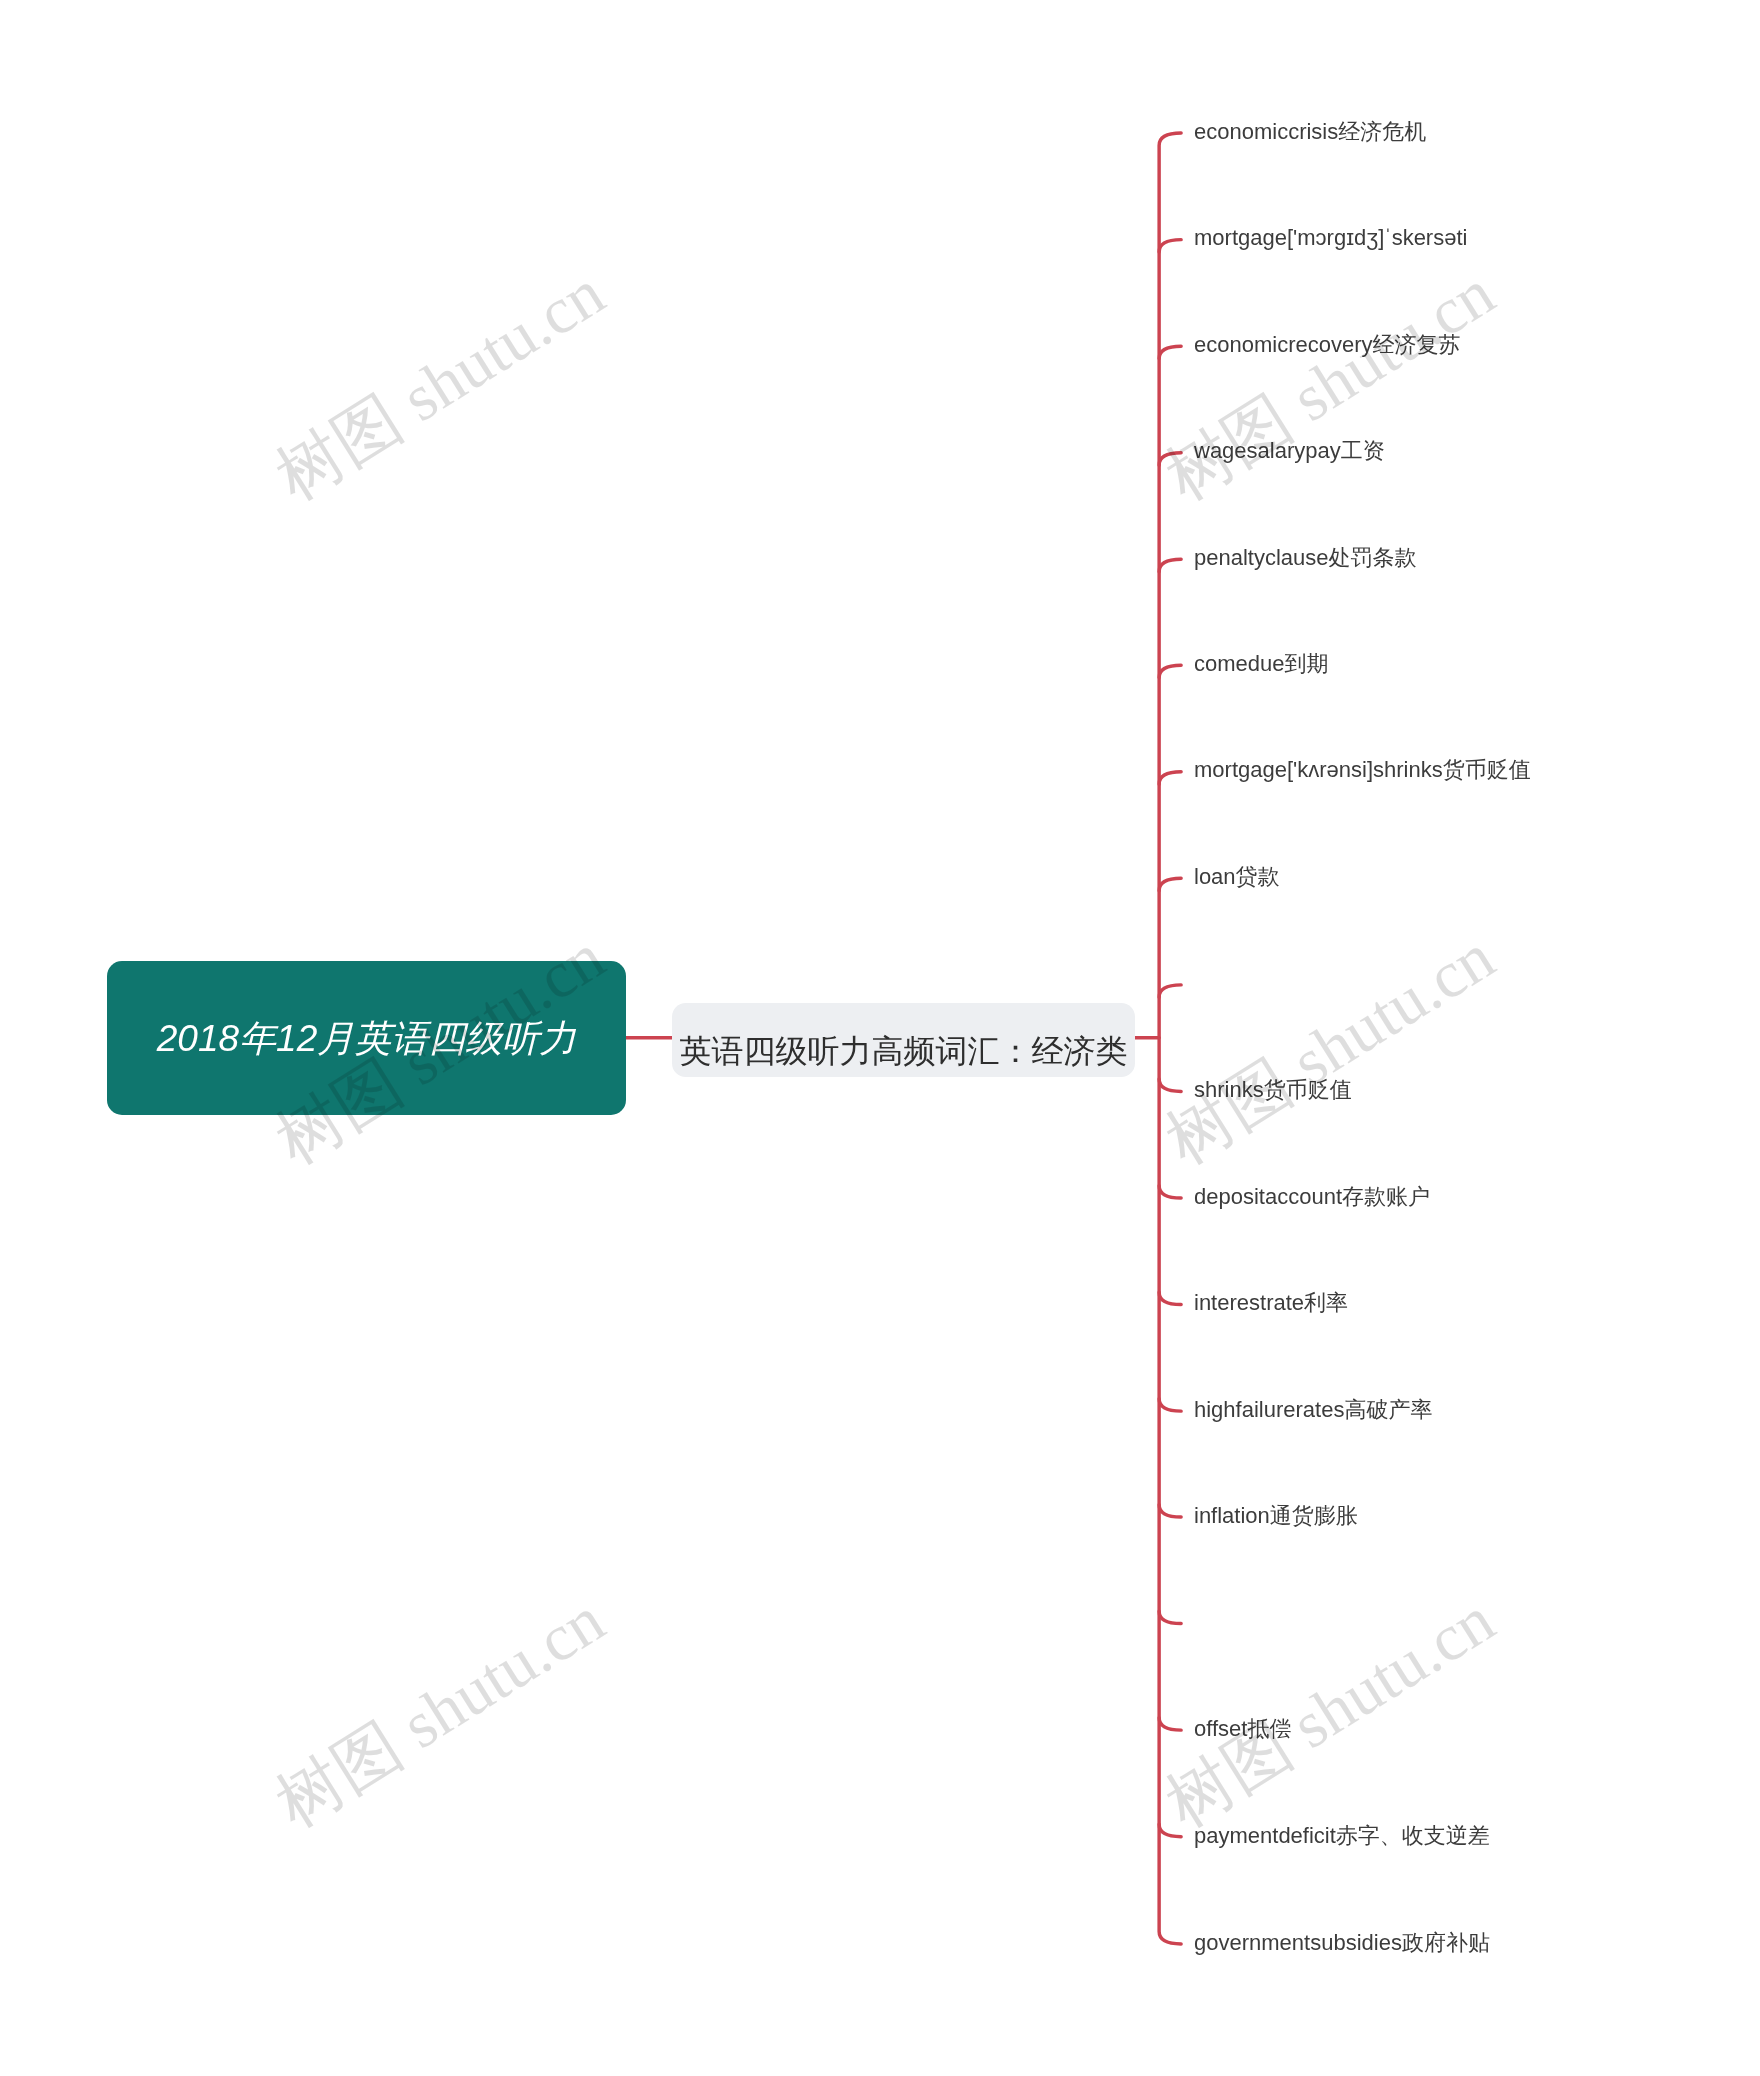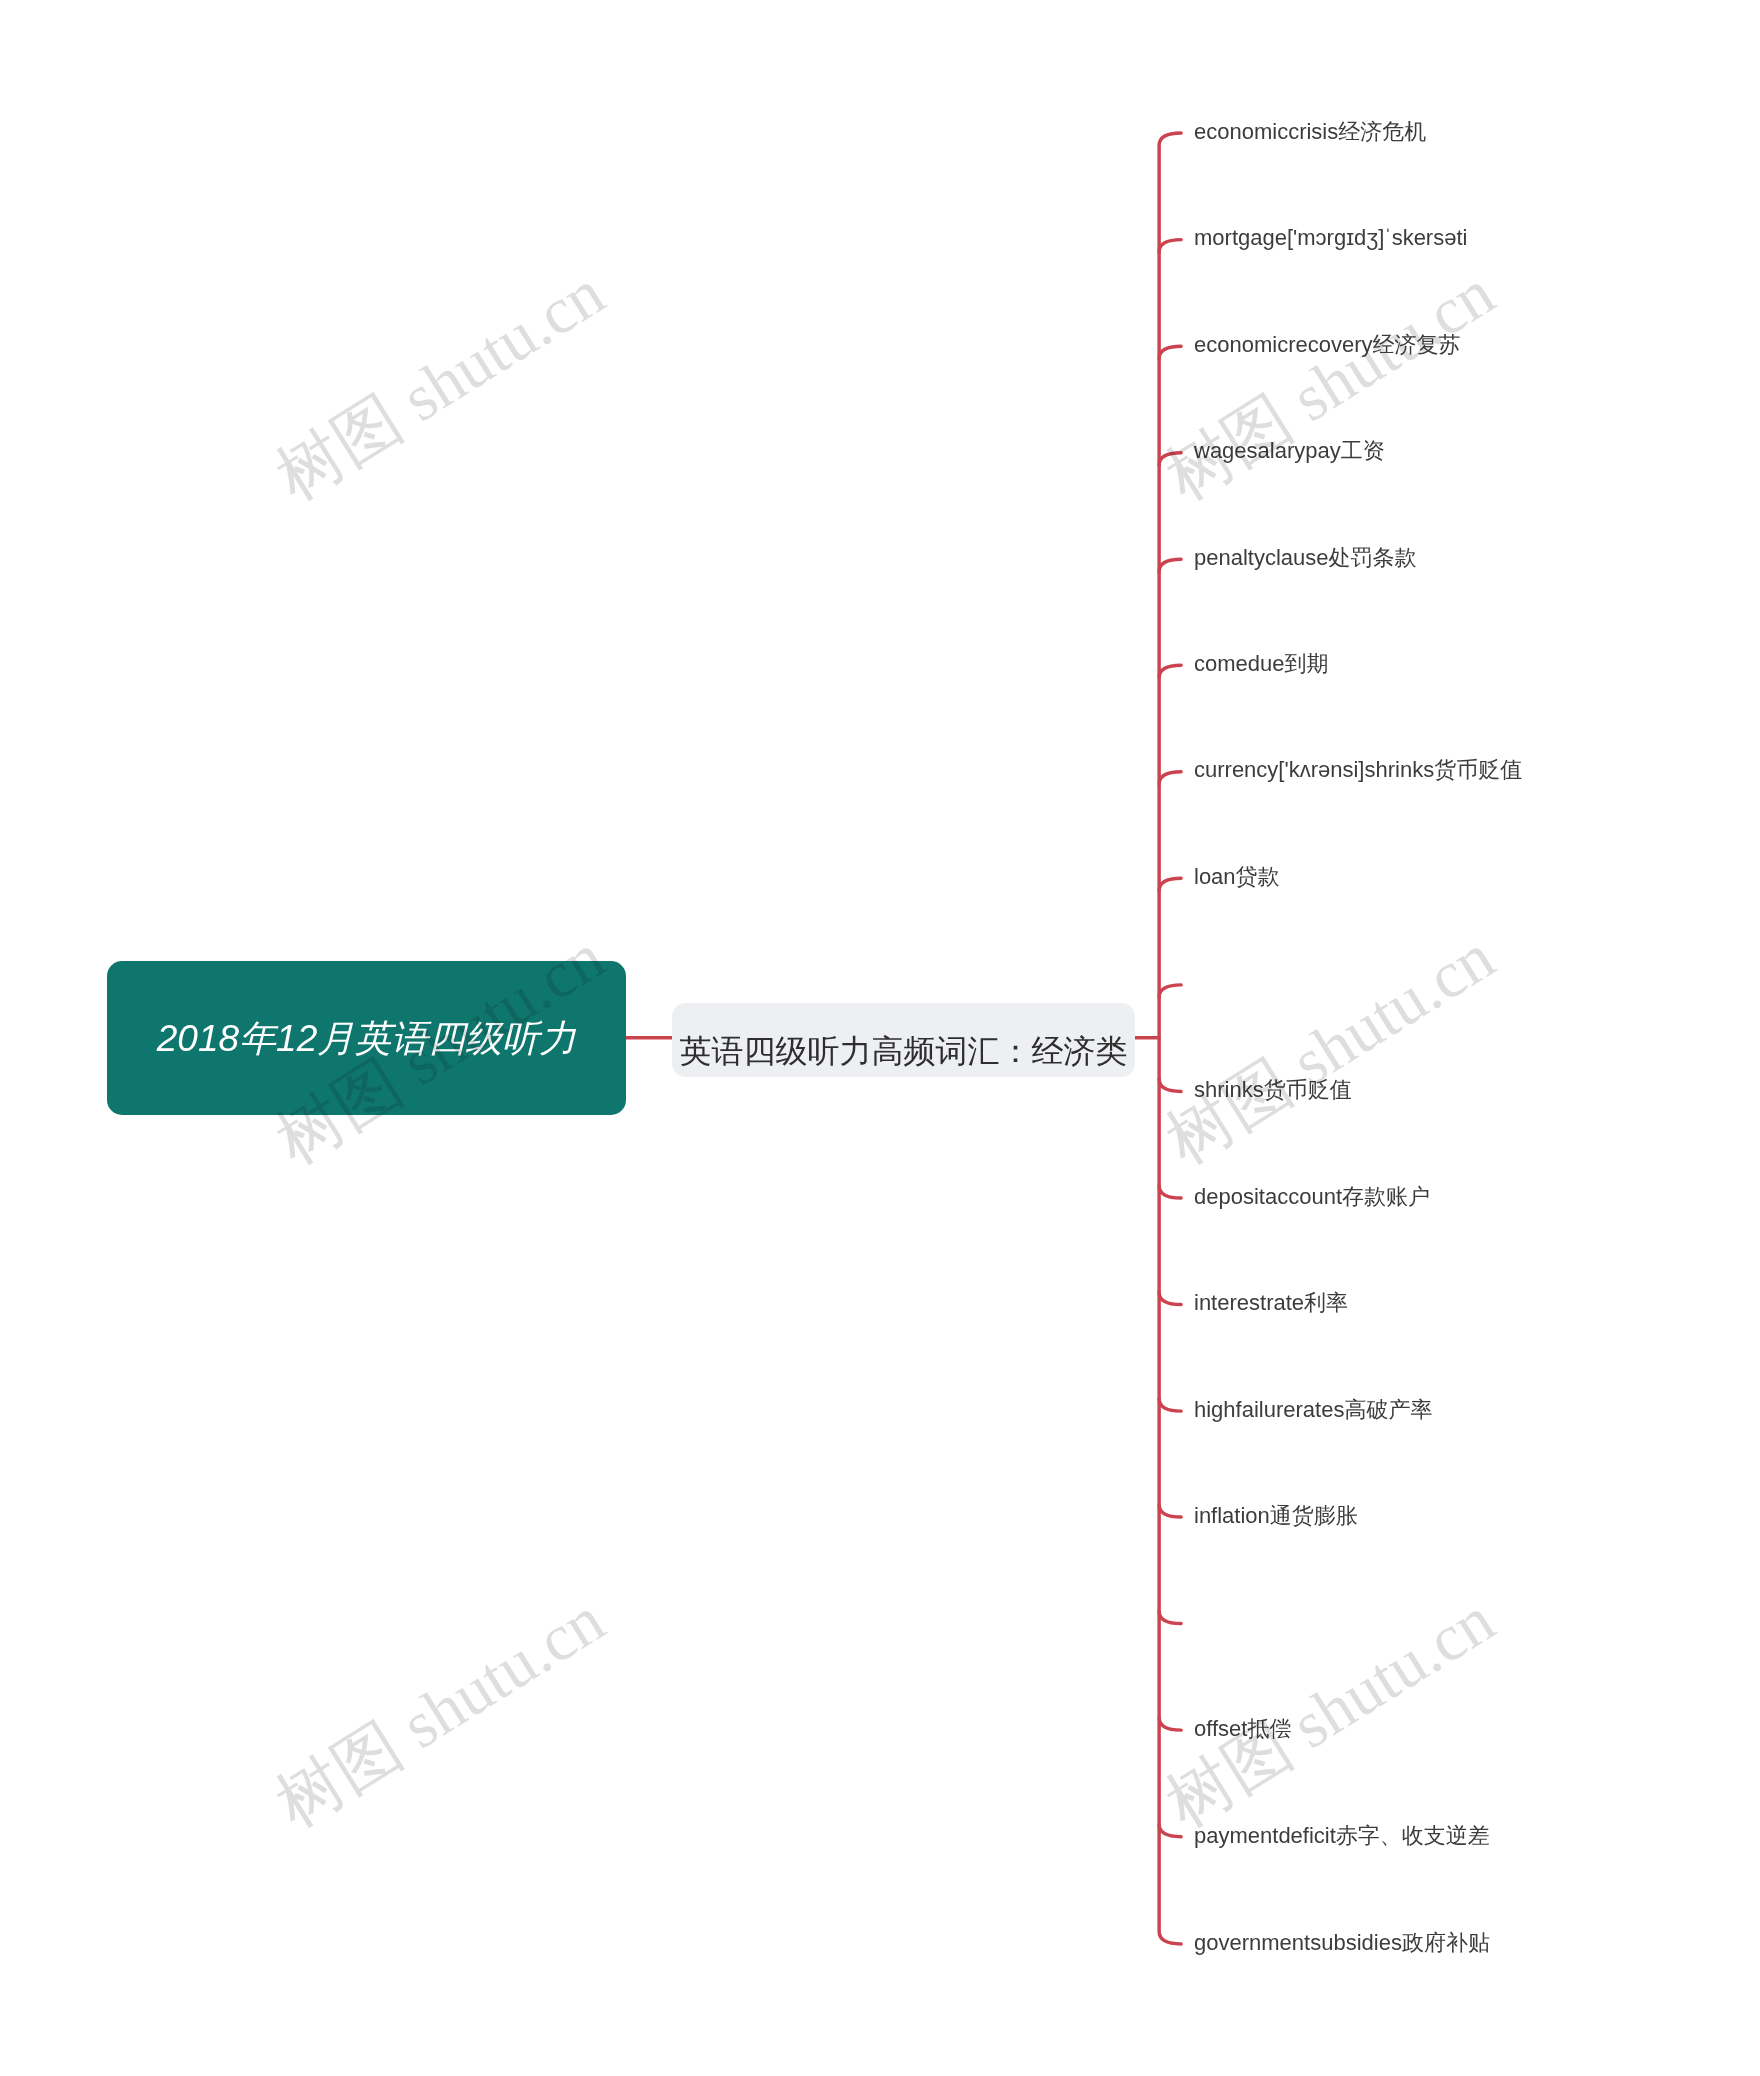--- a/index.html
+++ b/index.html
@@ -94,21 +94,21 @@
   <div class="center-node">
     <div class="label">英语四级听力高频词汇：经济类</div>
   </div>
 
   <div class="branch-label" style="top:133px">economiccrisis经济危机</div>
   <div class="branch-label" style="top:239px">mortgage['mɔrgɪdʒ]ˈskersəti</div>
   <div class="branch-label" style="top:346px">economicrecovery经济复苏</div>
   <div class="branch-label" style="top:452px">wagesalarypay工资</div>
   <div class="branch-label" style="top:559px">penaltyclause处罚条款</div>
   <div class="branch-label" style="top:665px">comedue到期</div>
-  <div class="branch-label" style="top:771px">currency['kʌrənsi]shrinks货币贬值</div>
+  <div class="branch-label" style="top:771px">mortgage['kʌrənsi]shrinks货币贬值</div>
   <div class="branch-label" style="top:878px">loan贷款</div>
   <div class="branch-label" style="top:1091px">shrinks货币贬值</div>
   <div class="branch-label" style="top:1198px">depositaccount存款账户</div>
   <div class="branch-label" style="top:1304px">interestrate利率</div>
   <div class="branch-label" style="top:1411px">highfailurerates高破产率</div>
   <div class="branch-label" style="top:1517px">inflation通货膨胀</div>
   <div class="branch-label" style="top:1730px">offset抵偿</div>
   <div class="branch-label" style="top:1837px">paymentdeficit赤字、收支逆差</div>
   <div class="branch-label" style="top:1944px">governmentsubsidies政府补贴</div>
 

